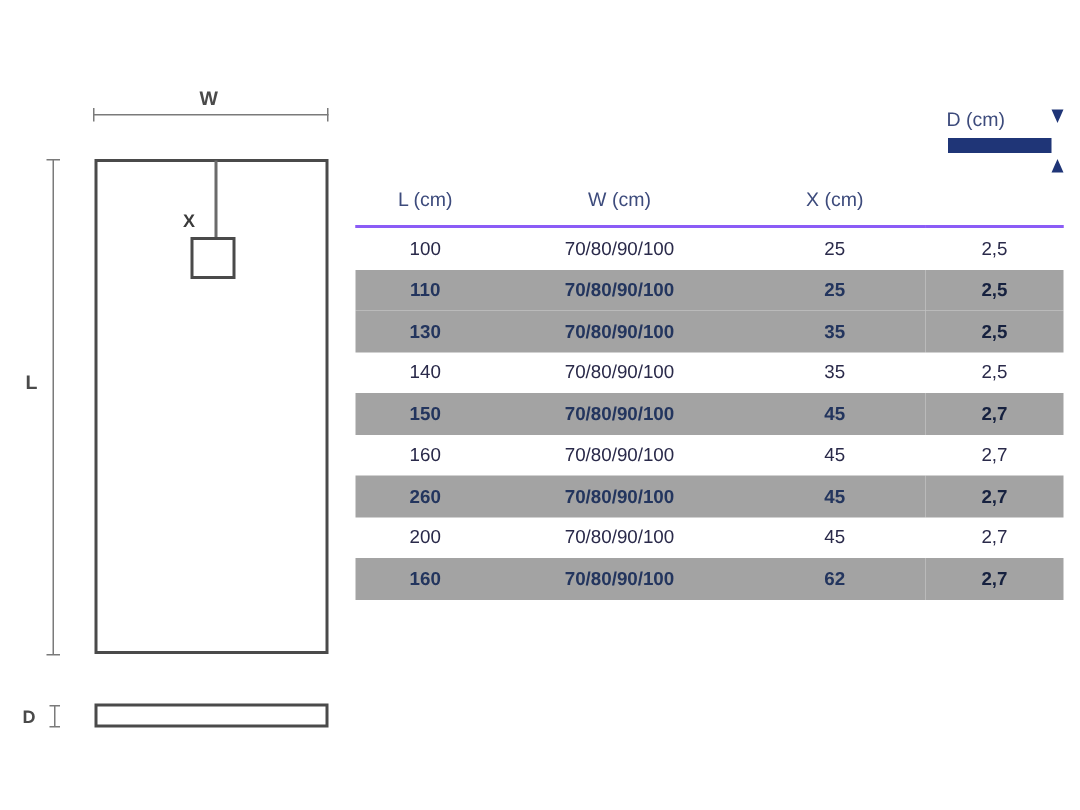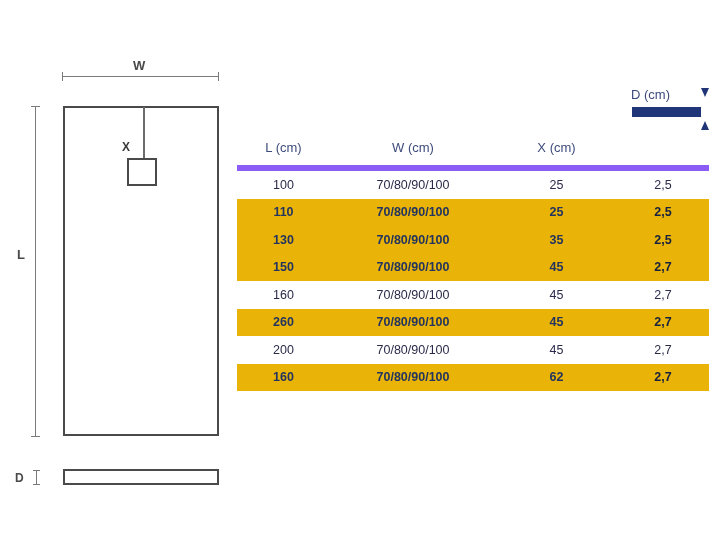--- a/index.html
+++ b/index.html
@@ -86,21 +86,21 @@
     width: 1px; height: 14px; background: #7a7a7a;
   }
   #d-tick-top, #d-tick-bot {
     position: absolute; left: 33px; width: 7px; height: 1px; background: #7a7a7a;
   }
   #d-tick-top { top: 470px; }
   #d-tick-bot { top: 484px; }
 
   
   #table-area {
-    position: absolute; left: 237px; top: 85px;
+    position: absolute; left: 237px; top: 70px;
     width: 472px;
   }
   #d-header-block {
     position: relative;
     height: 55px;
   }
   #d-header-text {
     position: absolute; left: 394px; top: 2px;
     font-size: 13px; color: #3d4b7c;
     white-space: nowrap;
@@ -131,29 +131,29 @@
     table-layout: fixed;
   }
   table.spec th {
     font-weight: normal;
     font-size: 13px;
     color: #3d4b7c;
     padding: 0 0 10px 0;
     text-align: center;
     vertical-align: bottom;
   }
-  thead tr { border-bottom: 6px solid #8b5cf6; }
+  thead tr { border-bottom: 2px solid #8b5cf6; }
   table.spec td {
     font-size: 12.5px;
     color: #2a2a4a;
     text-align: center;
     height: 27.5px;
     padding: 0;
   }
-  tbody tr.alt td { background: #eab308; color: #23355e; font-weight: bold; }
+  tbody tr.alt td { background: #a3a3a3; color: #23355e; font-weight: bold; }
   tbody tr.alt td.dcol { color: #16213f; }
   col.c-l { width: 93px; }
   col.c-w { width: 166px; }
   col.c-x { width: 121px; }
   col.c-d { width: 92px; }
 </style>
 </head>
 <body>
 
 <div id="page">
@@ -218,20 +218,26 @@
             <td>70/80/90/100</td>
             <td>25</td>
             <td class="dcol">2,5</td>
           </tr>
           <tr class="alt">
             <td>130</td>
             <td>70/80/90/100</td>
             <td>35</td>
             <td class="dcol">2,5</td>
           </tr>
+          <tr>
+            <td>140</td>
+            <td>70/80/90/100</td>
+            <td>35</td>
+            <td class="dcol">2,5</td>
+          </tr>
           <tr class="alt">
             <td>150</td>
             <td>70/80/90/100</td>
             <td>45</td>
             <td class="dcol">2,7</td>
           </tr>
           <tr>
             <td>160</td>
             <td>70/80/90/100</td>
             <td>45</td>

